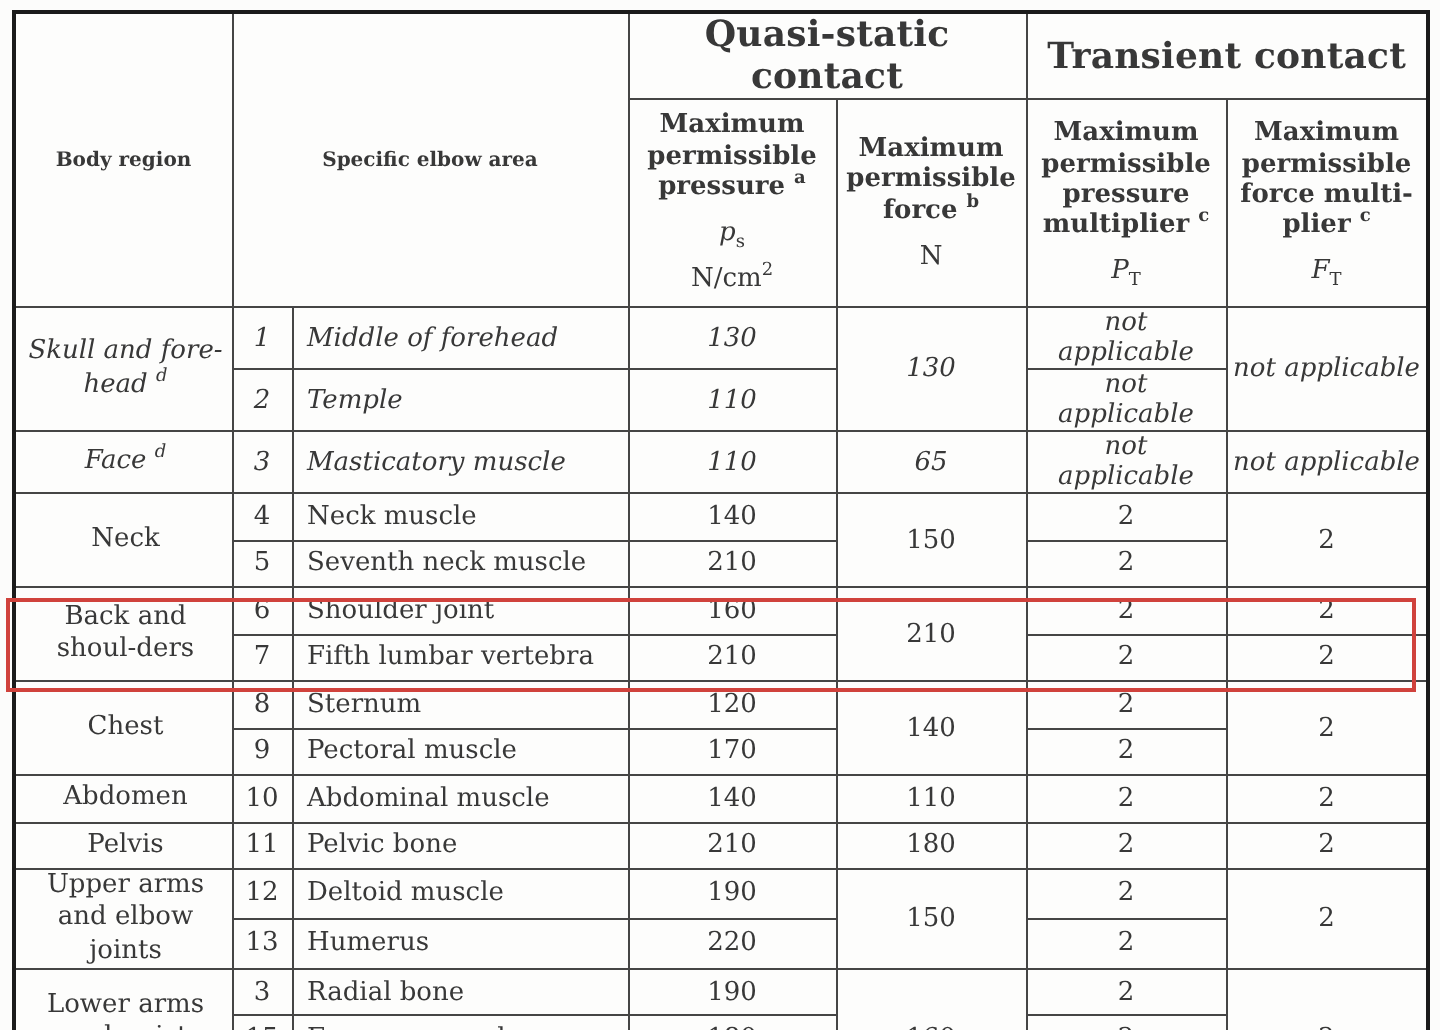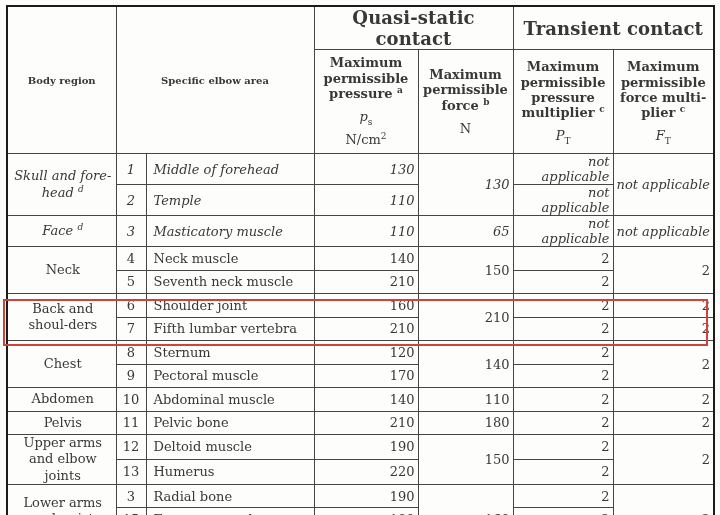--- a/index.html
+++ b/index.html
@@ -47,21 +47,21 @@
   }
   .colhead-title { font-weight: bold; }
   .colhead-sym { font-style: italic; }
   .colhead-sym sub { font-style: normal; }
   sup { font-size: 9px; line-height: 0; }
   sub { font-size: 9px; line-height: 0; }
 
   td.region { text-align: center; padding-left: 5px; line-height: 1.25; }
   td.num    { text-align: center; }
   td.area   { text-align: left; padding-left: 7px; }
-  td.val    { text-align: right; }
+  td.val    { text-align: center; }
   .em       { font-style: italic; }
 
   .highlight-box {
     position: absolute;
     left: 3px; top: 299px;
     width: 701px; height: 43px;
     border: 2px solid #d0423c;
     pointer-events: none;
     z-index: 5;
   }

